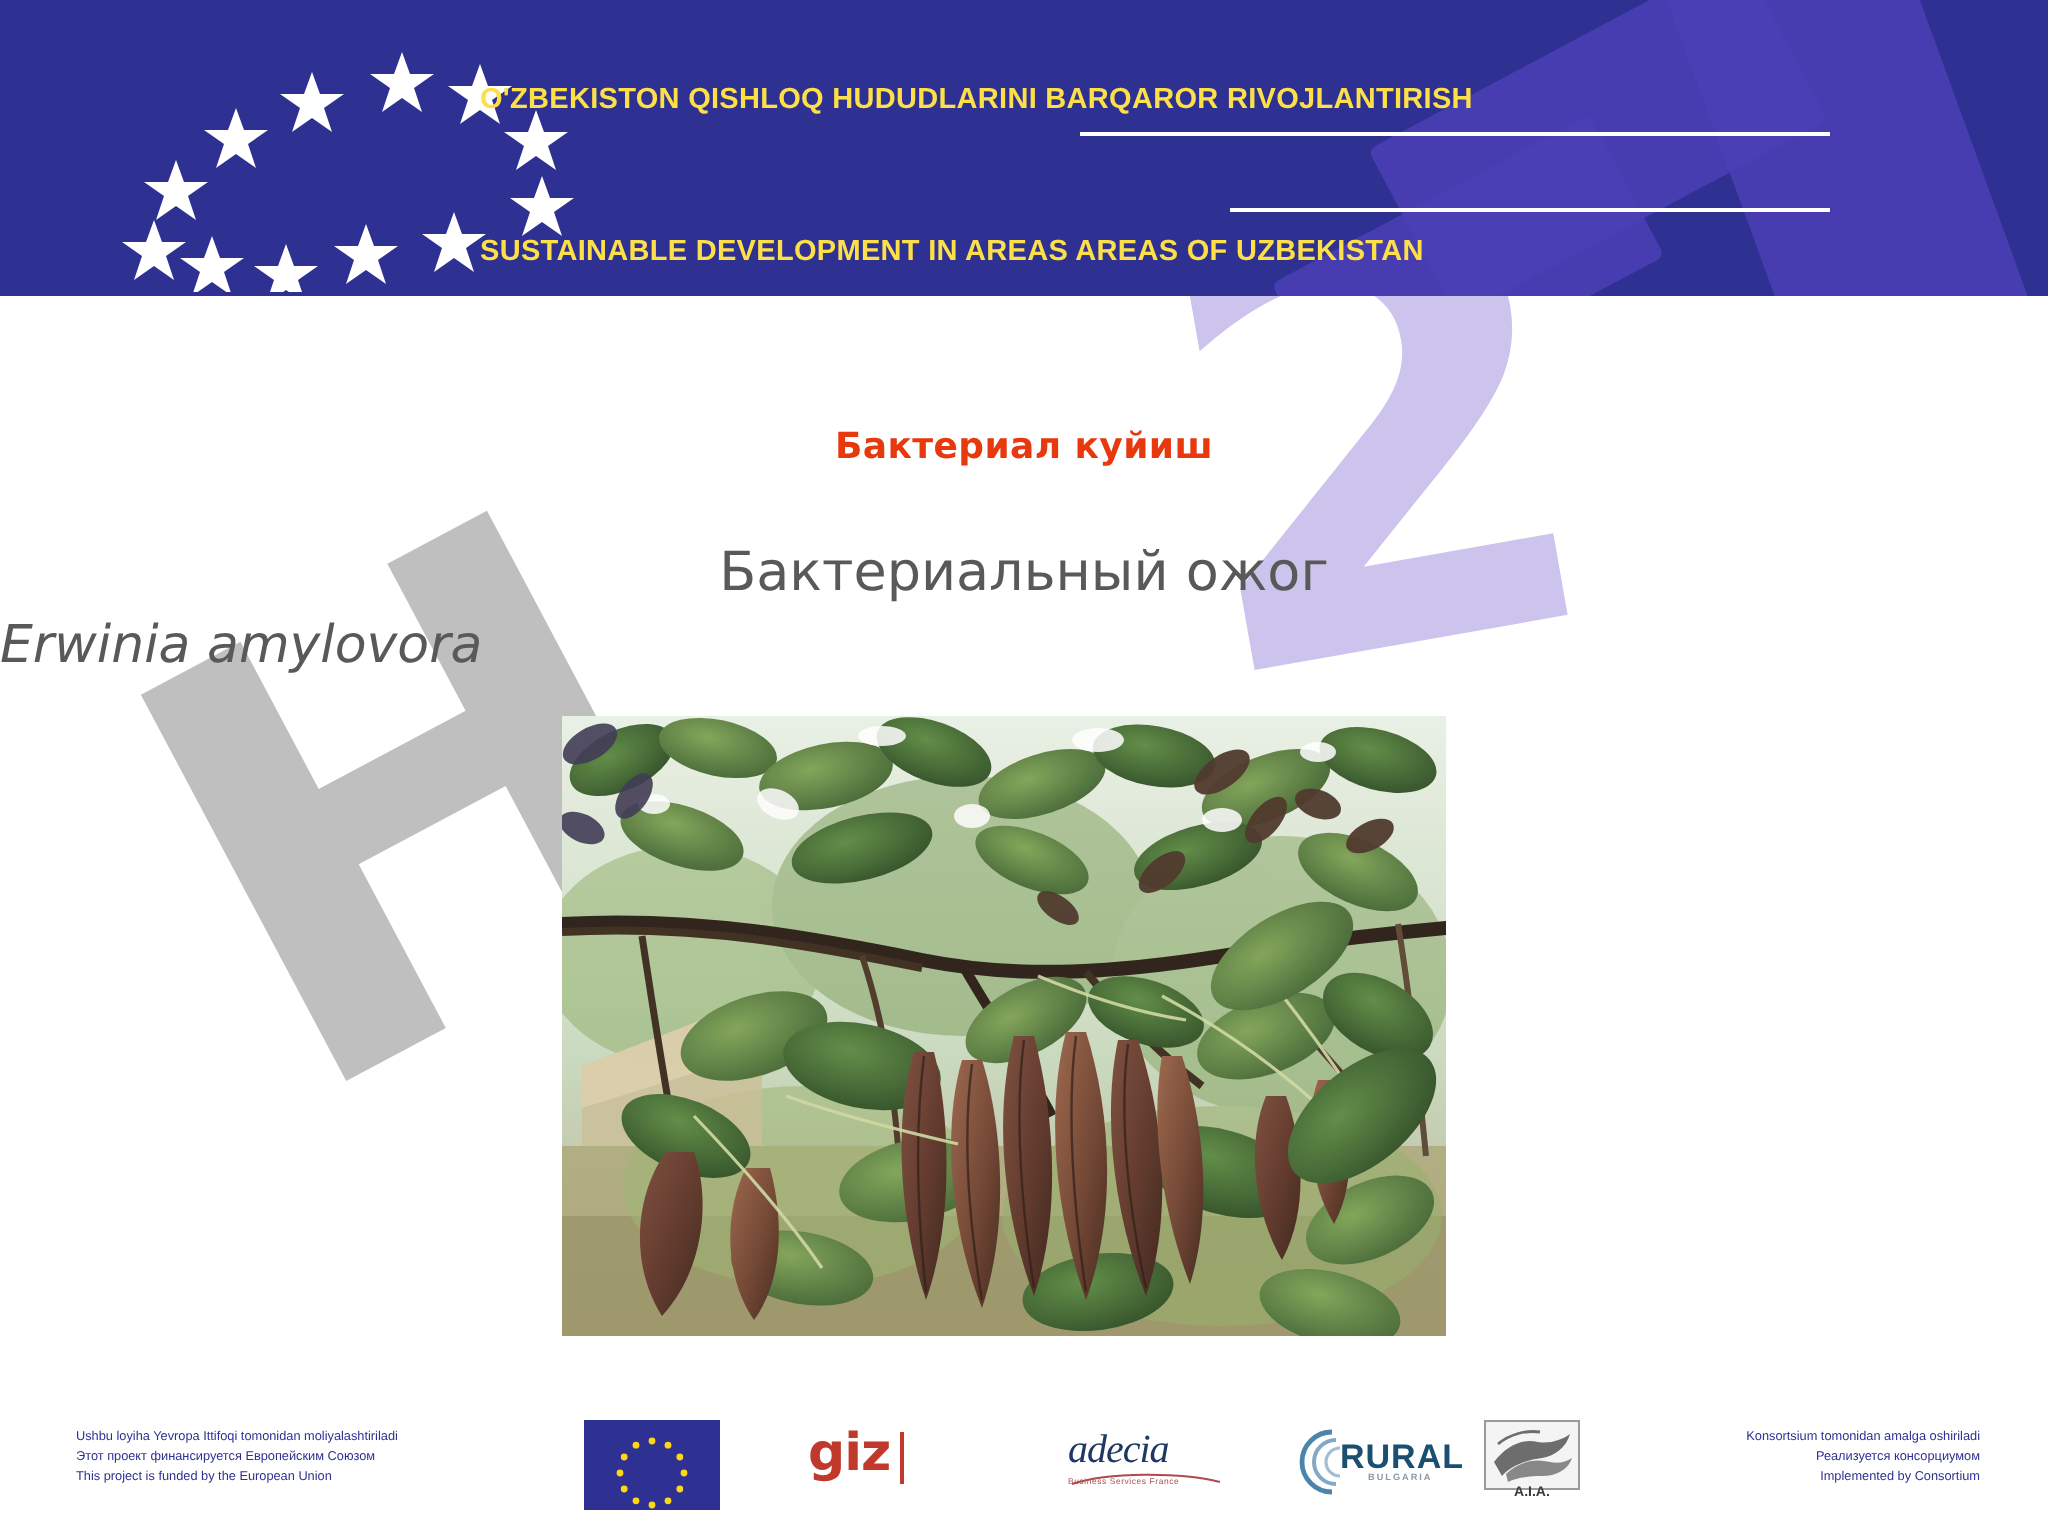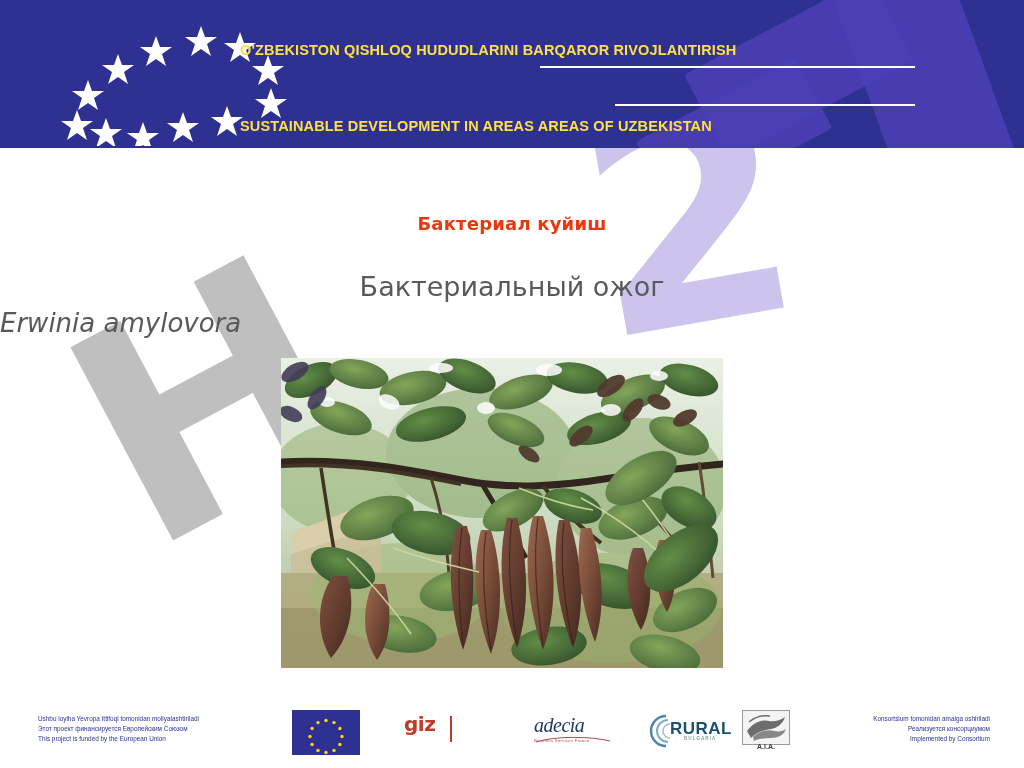--- a/index.html
+++ b/index.html
@@ -221,21 +221,21 @@
     width: 68px; height: 45px;
     background: #2e3192;
     position: relative;
   }
 
   
   .logo-giz { left: 404px; width: 110px; height: 40px; top: 14px;}
   .giz-word {
     font-family: "DejaVu Sans", sans-serif;
     font-weight: bold;
-    font-size: 20px;
+    font-size: 26px;
     color: #c0392b;
     letter-spacing: -0.5px;
     line-height: 1;
   }
   .giz-lines {
     position: absolute;
     left: 50px;
     top: 6px;
     width: 56px;
   }

